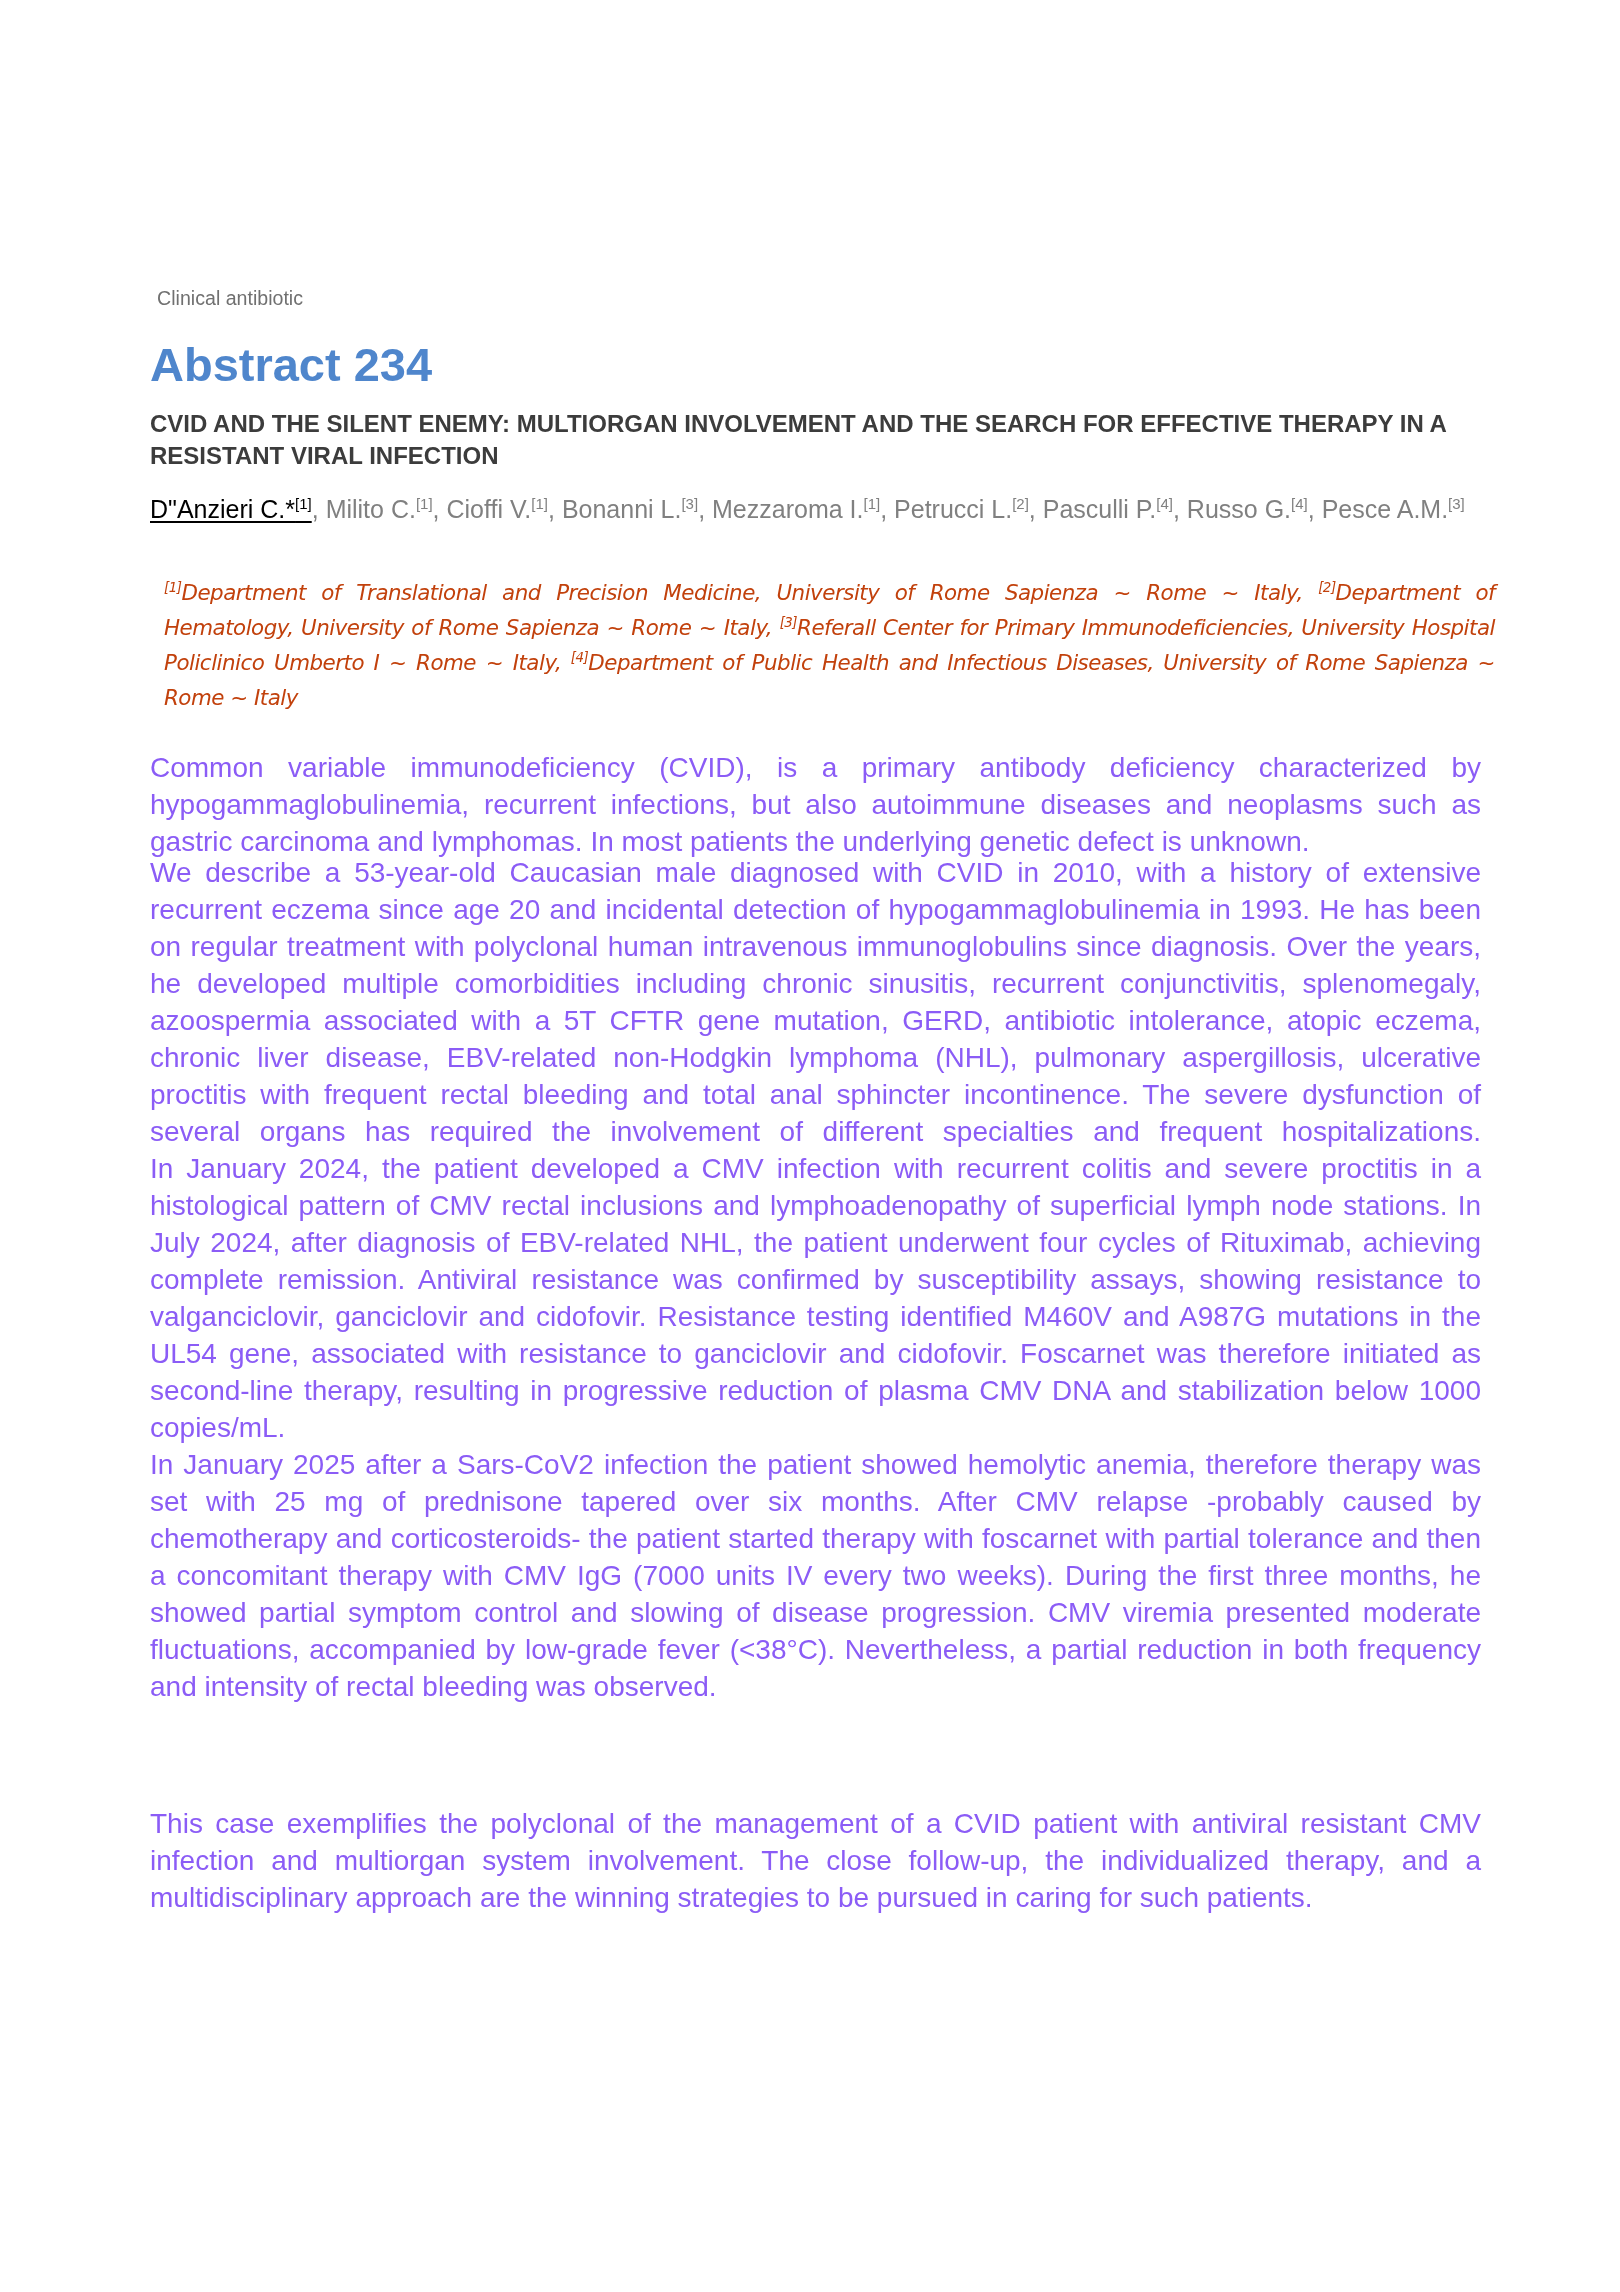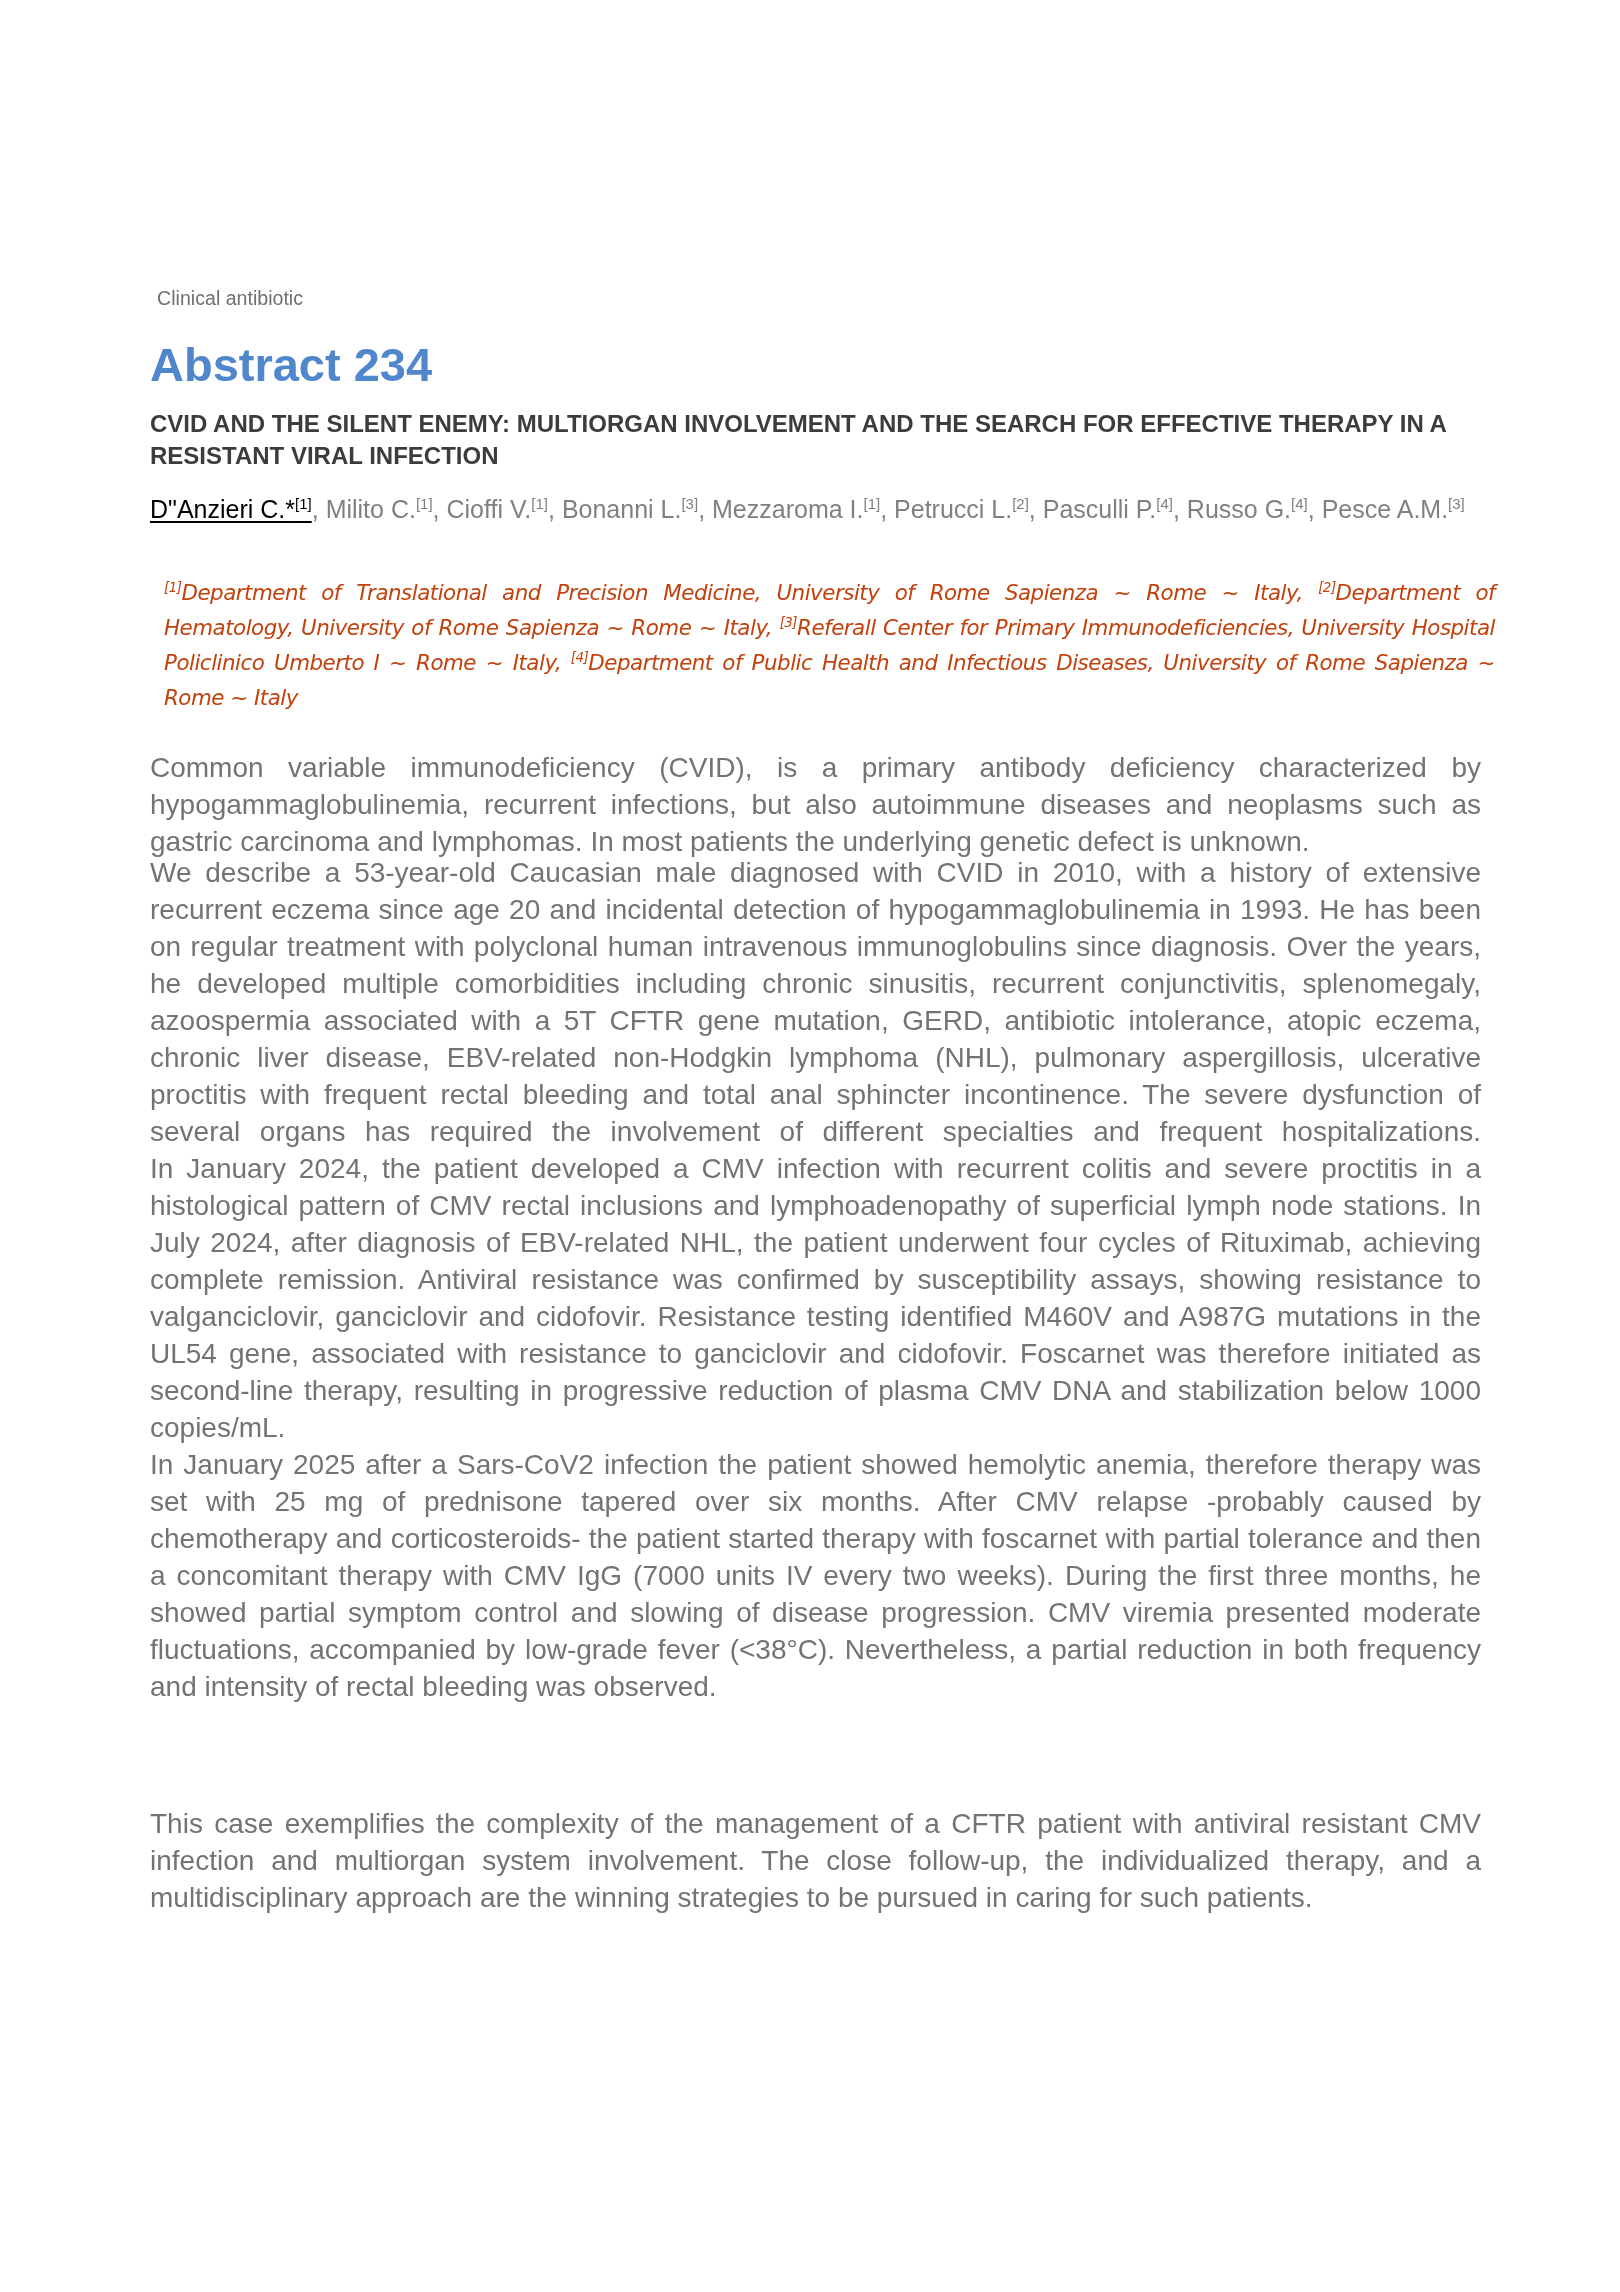--- a/index.html
+++ b/index.html
@@ -87,21 +87,21 @@
   }
   .affiliations sup {
     font-size: 13.4px;
     line-height: 0;
     vertical-align: super;
   }
   .body-text {
     font-family: "Liberation Sans", sans-serif;
     font-size: 28px;
     line-height: 37px;
-    color: #737373;
+    color: #8b5cf6;
     text-align: justify;
     margin: 0;
     position: absolute;
     left: 0;
     width: 1331px;
   }
   .p-intro { top: 749px; }
   .p-case { top: 854px; }
   .p-case .line-break-justify {
     display: block;
@@ -129,16 +129,16 @@
   </div>
 
   <p class="body-text p-intro">Common variable immunodeficiency (CVID), is a primary antibody deficiency characterized by hypogammaglobulinemia, recurrent infections, but also autoimmune diseases and neoplasms such as gastric carcinoma and lymphomas. In most patients the underlying genetic defect is unknown.</p>
 
   <div class="body-text p-case">
     <span class="line-break-justify">We describe a 53-year-old Caucasian male diagnosed with CVID in 2010, with a history of extensive recurrent eczema since age 20 and incidental detection of hypogammaglobulinemia in 1993. He has been on regular treatment with polyclonal human intravenous immunoglobulins since diagnosis. Over the years, he developed multiple comorbidities including chronic sinusitis, recurrent conjunctivitis, splenomegaly, azoospermia associated with a 5T CFTR gene mutation, GERD, antibiotic intolerance, atopic eczema, chronic liver disease, EBV-related non-Hodgkin lymphoma (NHL), pulmonary aspergillosis, ulcerative proctitis with frequent rectal bleeding and total anal sphincter incontinence. The severe dysfunction of several organs has required the involvement of different specialties and frequent hospitalizations.</span>
     <span style="display:block;">In January 2024, the patient developed a CMV infection with recurrent colitis and  severe proctitis in a histological pattern of CMV rectal inclusions and lymphoadenopathy of superficial lymph node stations. In July 2024, after diagnosis of EBV-related NHL, the patient underwent four cycles of Rituximab, achieving complete remission. Antiviral resistance was confirmed by susceptibility assays, showing resistance to valganciclovir, ganciclovir and cidofovir. Resistance testing identified M460V and A987G mutations in the UL54 gene, associated with resistance to ganciclovir and cidofovir. Foscarnet was therefore initiated as second-line therapy, resulting in progressive reduction of plasma CMV DNA and stabilization below 1000 copies/mL.</span>
     <span style="display:block;">In January 2025 after a Sars-CoV2 infection the patient showed hemolytic anemia, therefore therapy was set with 25 mg of prednisone tapered over six months. After CMV relapse -probably caused by chemotherapy and corticosteroids-  the patient started therapy with foscarnet with partial tolerance and then a concomitant therapy with CMV IgG (7000 units IV every two weeks). During the first three months, he showed partial symptom control and slowing of disease progression. CMV viremia presented moderate fluctuations, accompanied by low-grade fever (&lt;38°C). Nevertheless, a partial reduction in both frequency and intensity of rectal bleeding was observed.</span>
   </div>
 
-  <p class="body-text p-conclusion">This case exemplifies the complexity of the management of a CFTR patient with antiviral resistant CMV infection and multiorgan system involvement. The close follow-up, the individualized therapy, and a multidisciplinary approach are the winning strategies to be pursued in caring for such patients.</p>
+  <p class="body-text p-conclusion">This case exemplifies the polyclonal of the management of a CVID patient with antiviral resistant CMV infection and multiorgan system involvement. The close follow-up, the individualized therapy, and a multidisciplinary approach are the winning strategies to be pursued in caring for such patients.</p>
 
 </div>
 
 
 </body></html>

